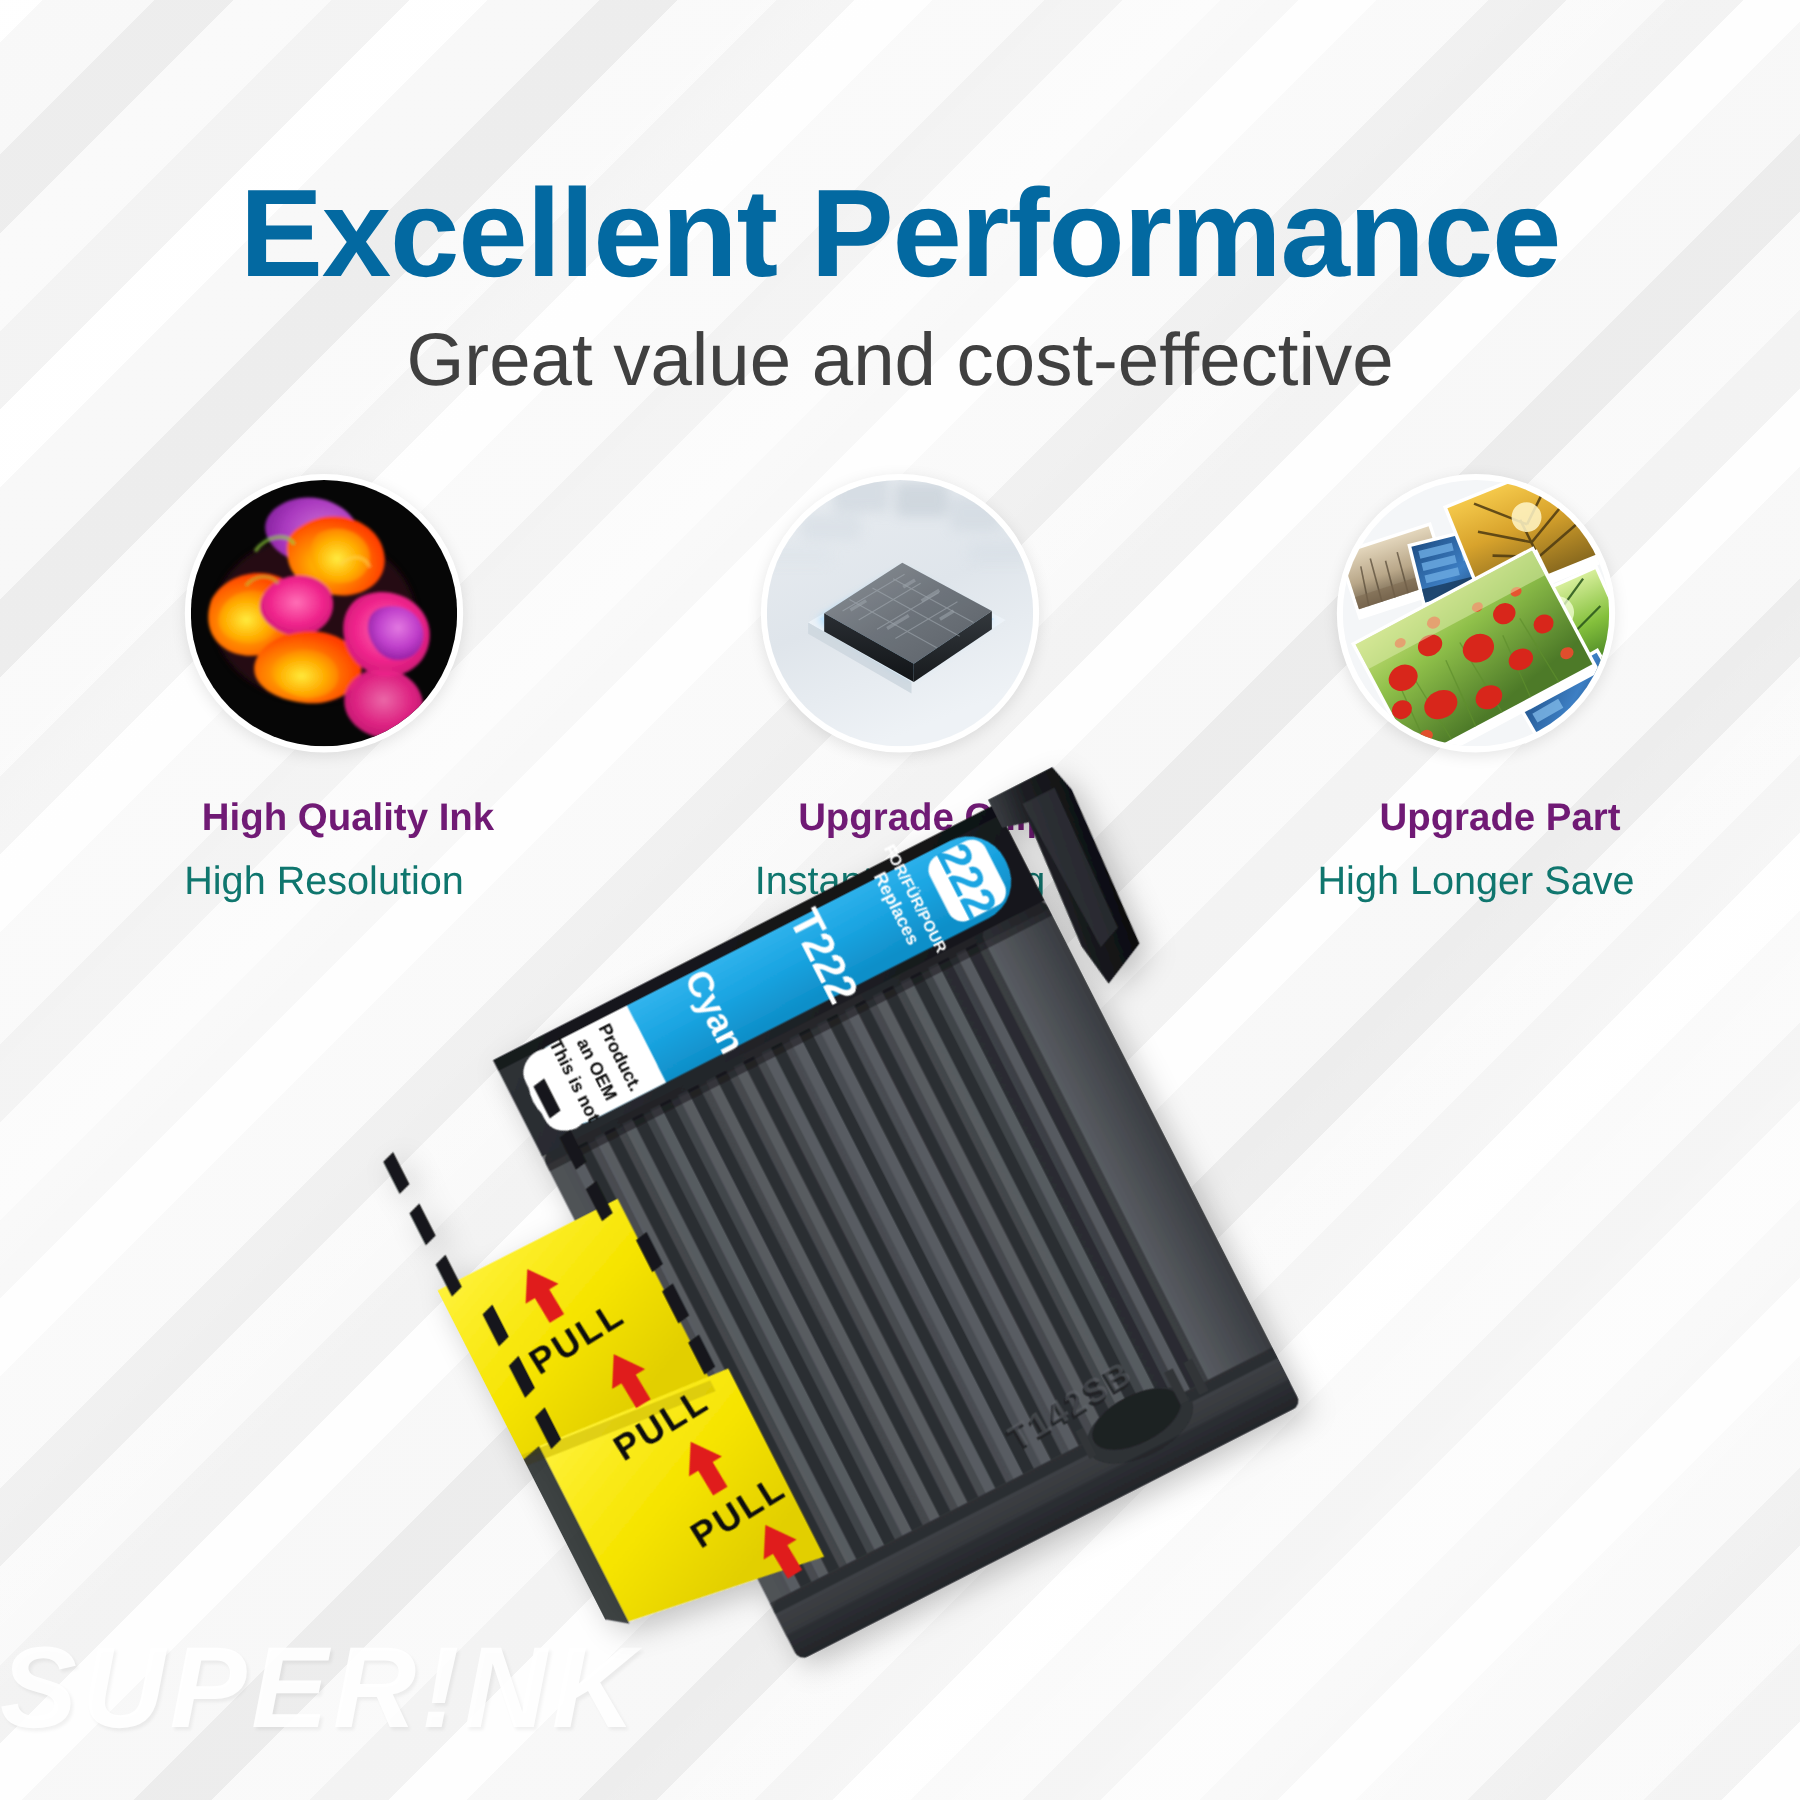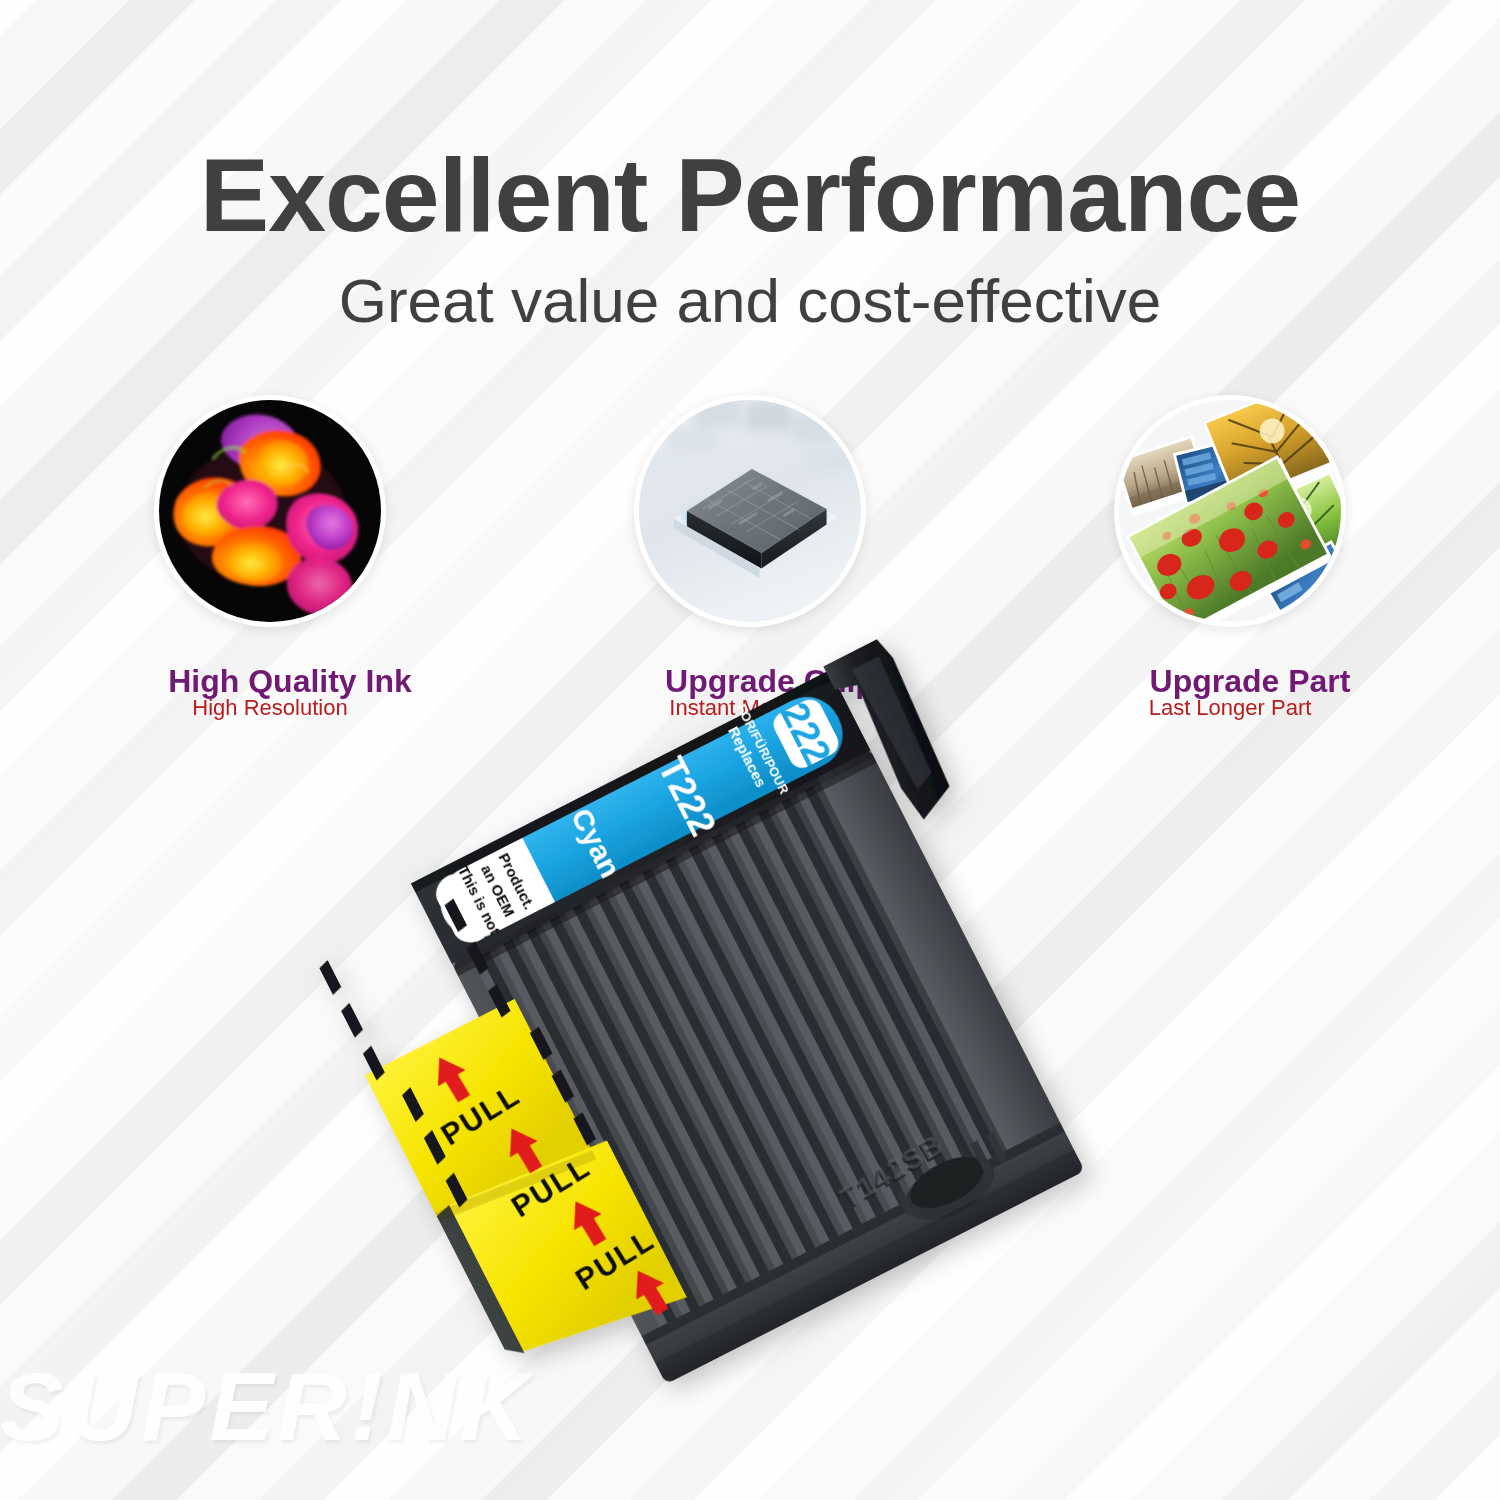--- a/index.html
+++ b/index.html
@@ -33,21 +33,21 @@
     position:absolute; inset:0;
     background:
       linear-gradient(-45deg, transparent 0%, rgba(255,255,255,0.55) 18%, transparent 34%,
                       transparent 52%, rgba(255,255,255,0.5) 66%, transparent 82%);
   }
 
   
   .title {
     position:absolute; left:0; right:0; top:143px;
     text-align:center;
-    font-size:104px; font-weight:bold; color:#404040;
+    font-size:104px; font-weight:bold; color:#0369a1;
     letter-spacing:-1px; line-height:1;
     white-space:nowrap;
   }
   .subtitle {
     position:absolute; left:0; right:0; top:270px;
     text-align:center;
     font-size:62px; font-weight:normal; color:#404040;
     line-height:1; white-space:nowrap;
   }
 
@@ -64,21 +64,22 @@
     box-shadow:0 3px 12px rgba(0,0,0,0.10);
     background:#fff;
   }
   .circle > svg { display:block; width:100%; height:100%; }
   .feat-title {
     margin-top:38px;
     font-size:32px; font-weight:bold; color:#701a75;
     line-height:1; white-space:nowrap;margin-left:40px;
   }
   .feat-sub {
-    font-size:22px; font-weight:normal; color:#b91c1c;
+    margin-top:20px;
+    font-size:33px; font-weight:normal; color:#0f766e;
     line-height:1; white-space:nowrap;
   }
 
   
   .watermark {
     position:absolute; left:0; right:0; top:1352px;
     text-align:left;
     font-size:96px; font-weight:bold;
     font-style:italic;
     letter-spacing:4px;
@@ -397,21 +398,21 @@
             <ellipse cx="62" cy="114" rx="5" ry="4"></ellipse>
               <ellipse cx="172" cy="122" rx="5" ry="4"></ellipse>
             <ellipse cx="44" cy="196" rx="6" ry="5"></ellipse>
               <ellipse cx="186" cy="190" rx="6" ry="5"></ellipse>
           </g>
           <rect x="27" y="97" width="174" height="24" fill="#dfeeb0" opacity="0.5"></rect>
         </g>
       </svg>
     </div>
     <div class="feat-title">Upgrade Part</div>
-    <div class="feat-sub">Last Longer Part</div>
+    <div class="feat-sub">High Longer Save</div>
   </div>
 
 </div>
 
 <div class="watermark">SUPER!NK</div>
 
 <div class="cartridge-stage">
 <svg viewBox="0 0 1500 1500" xmlns="http://www.w3.org/2000/svg">
   <defs>
     <linearGradient id="body-grad" x1="0" y1="0" x2="1" y2="0">

